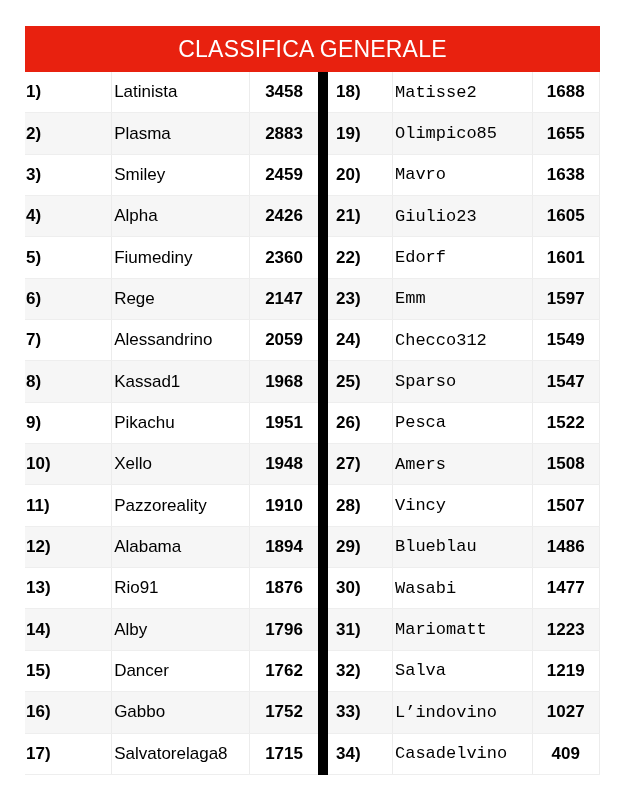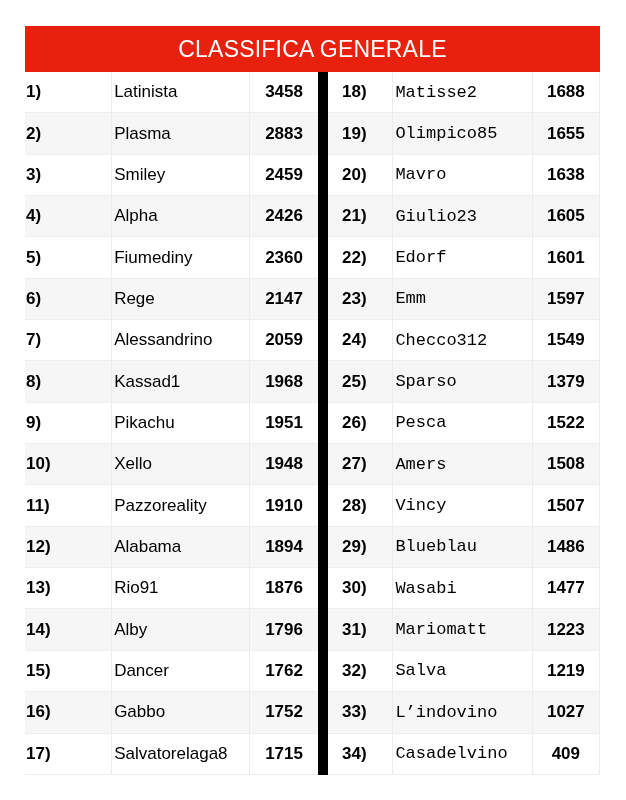--- a/index.html
+++ b/index.html
@@ -16,21 +16,21 @@
     .col.right { width: 272px; }
     .divider { width: 10px; background: #000; }
     .row { height: 41.35px; display: flex; align-items: center; font-size: 17px; }
     .row.alt { background: #f6f6f6; }
     .row .rank { font-weight: bold; height: 100%; display: flex; align-items: center; box-sizing: border-box; }
     .row .name { height: 100%; display: flex; align-items: center; border-left: 1px solid #ececec; border-right: 1px solid #ececec; box-sizing: border-box; padding-left: 2px; margin-left: 20px; }
     .row .score { font-weight: bold; height: 100%; display: flex; align-items: center; justify-content: center; box-sizing: border-box; }
     .left .rank { width: 71px; padding-left: 1px; }
     .left .name { width: 149px; }
     .left .score { width: 73px; }
-    .right .rank { width: 47px; padding-left: 14px; }
+    .right .rank { width: 47px; padding-left: 8px; }
     .right .name { width: 152px; font-family: Liberation Mono, monospace; }
     .right .score { width: 73px; border-right: 1px solid #ececec; }
     .row { border-bottom: 1px solid #eeeeee; box-sizing: border-box; }
   </style>
 </head>
 <body>
 
 <div class="board">
   <div class="header">CLASSIFICA GENERALE</div>
   <div class="body">
@@ -154,21 +154,21 @@
           <div class="score">1597</div>
         </div>
         <div class="row">
           <div class="rank">24)</div>
           <div class="name">Checco312</div>
           <div class="score">1549</div>
         </div>
         <div class="row alt">
           <div class="rank">25)</div>
           <div class="name">Sparso</div>
-          <div class="score">1379</div>
+          <div class="score">1547</div>
         </div>
         <div class="row">
           <div class="rank">26)</div>
           <div class="name">Pesca</div>
           <div class="score">1522</div>
         </div>
         <div class="row alt">
           <div class="rank">27)</div>
           <div class="name">Amers</div>
           <div class="score">1508</div>

